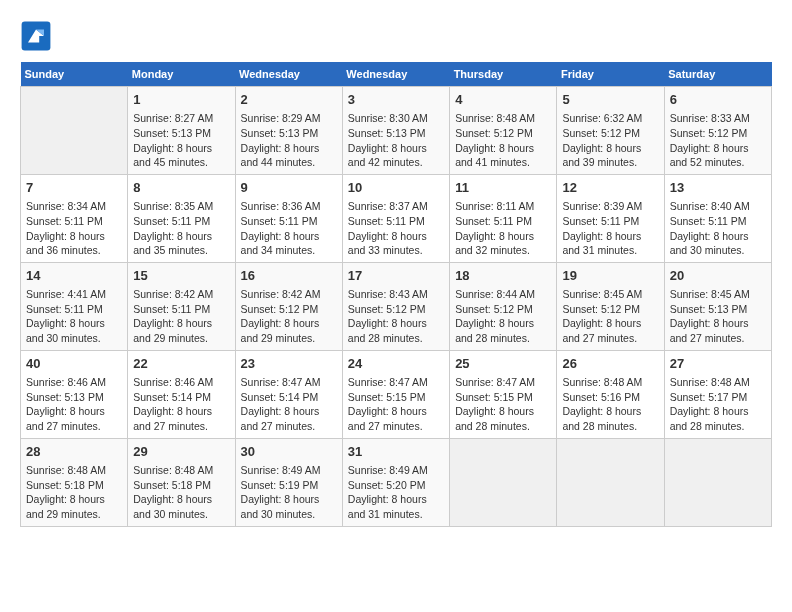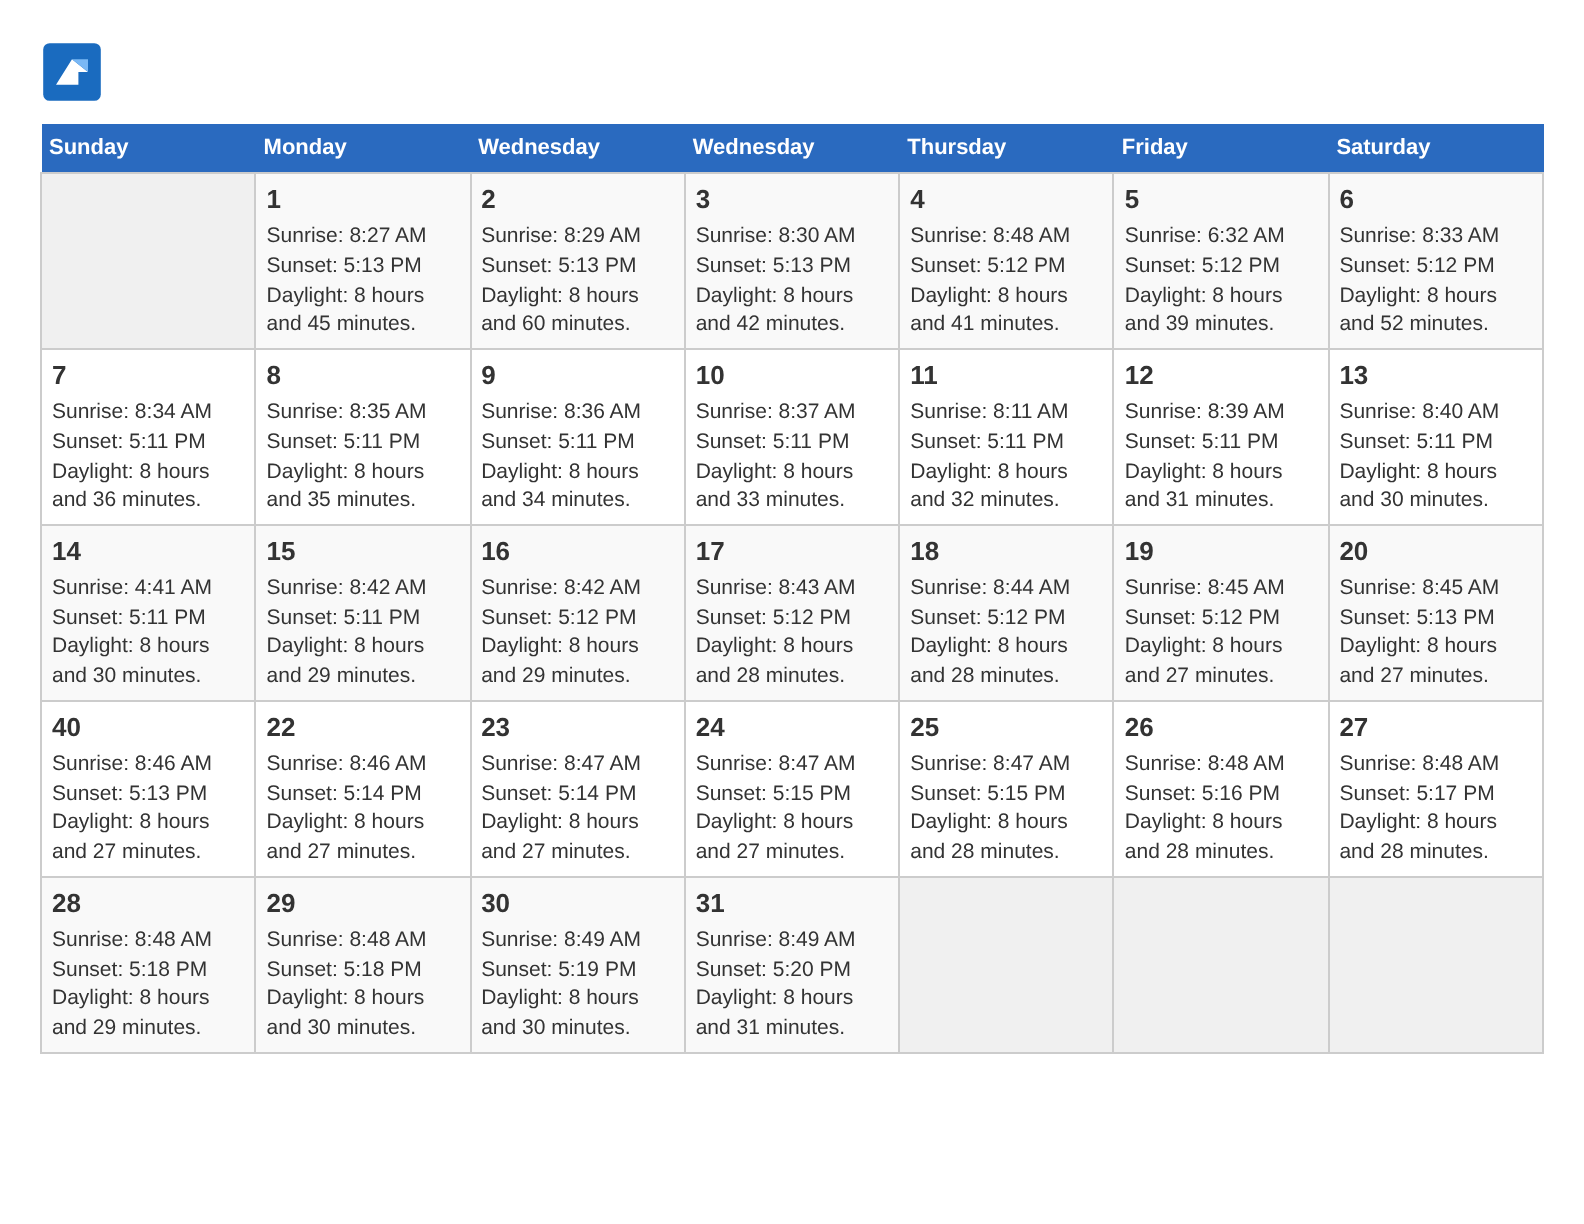--- a/index.html
+++ b/index.html
@@ -125,21 +125,21 @@
         <td>
           <span class="day-num">1</span>
           <div>Sunrise: 8:27 AM</div>
           <div>Sunset: 5:13 PM</div>
           <div>Daylight: 8 hours and 45 minutes.</div>
         </td>
         <td>
           <span class="day-num">2</span>
           <div>Sunrise: 8:29 AM</div>
           <div>Sunset: 5:13 PM</div>
-          <div>Daylight: 8 hours and 60 minutes.</div>
+          <div>Daylight: 8 hours and 44 minutes.</div>
         </td>
         <td>
           <span class="day-num">3</span>
           <div>Sunrise: 8:30 AM</div>
           <div>Sunset: 5:13 PM</div>
           <div>Daylight: 8 hours and 42 minutes.</div>
         </td>
         <td>
           <span class="day-num">4</span>
           <div>Sunrise: 8:48 AM</div>

